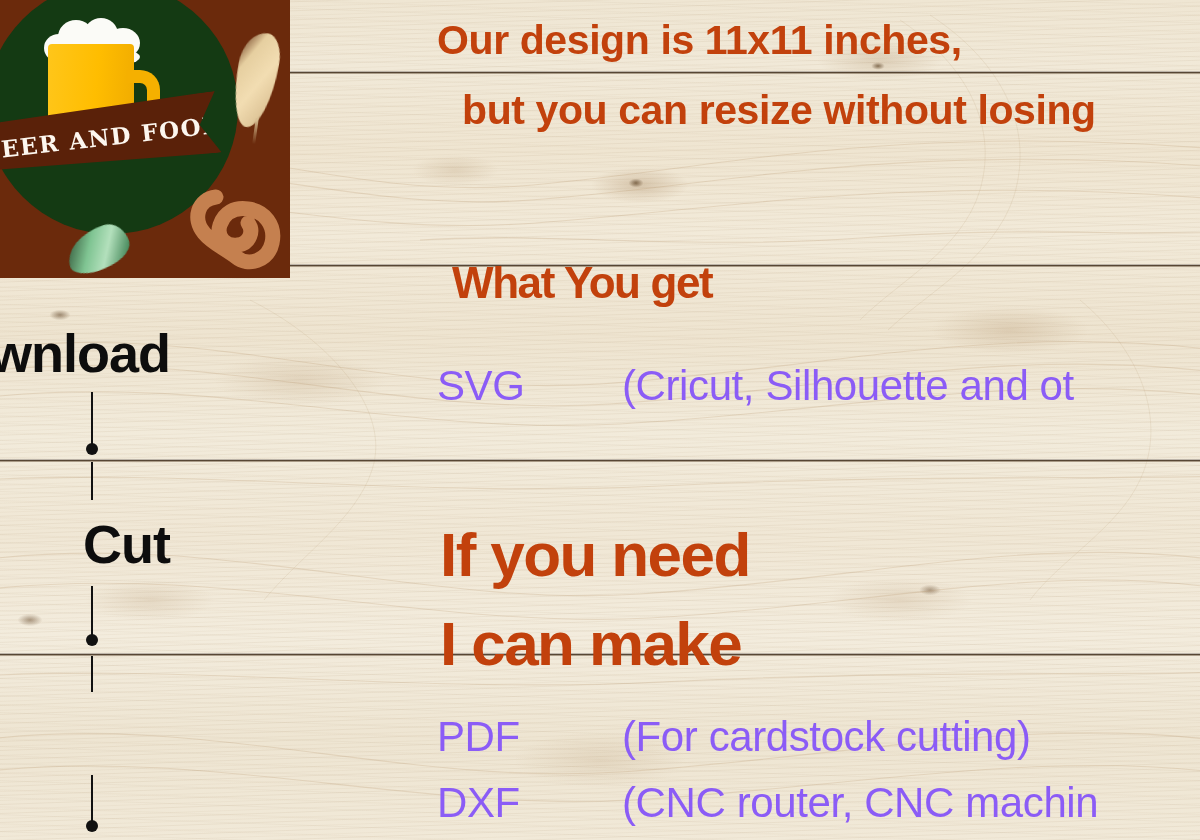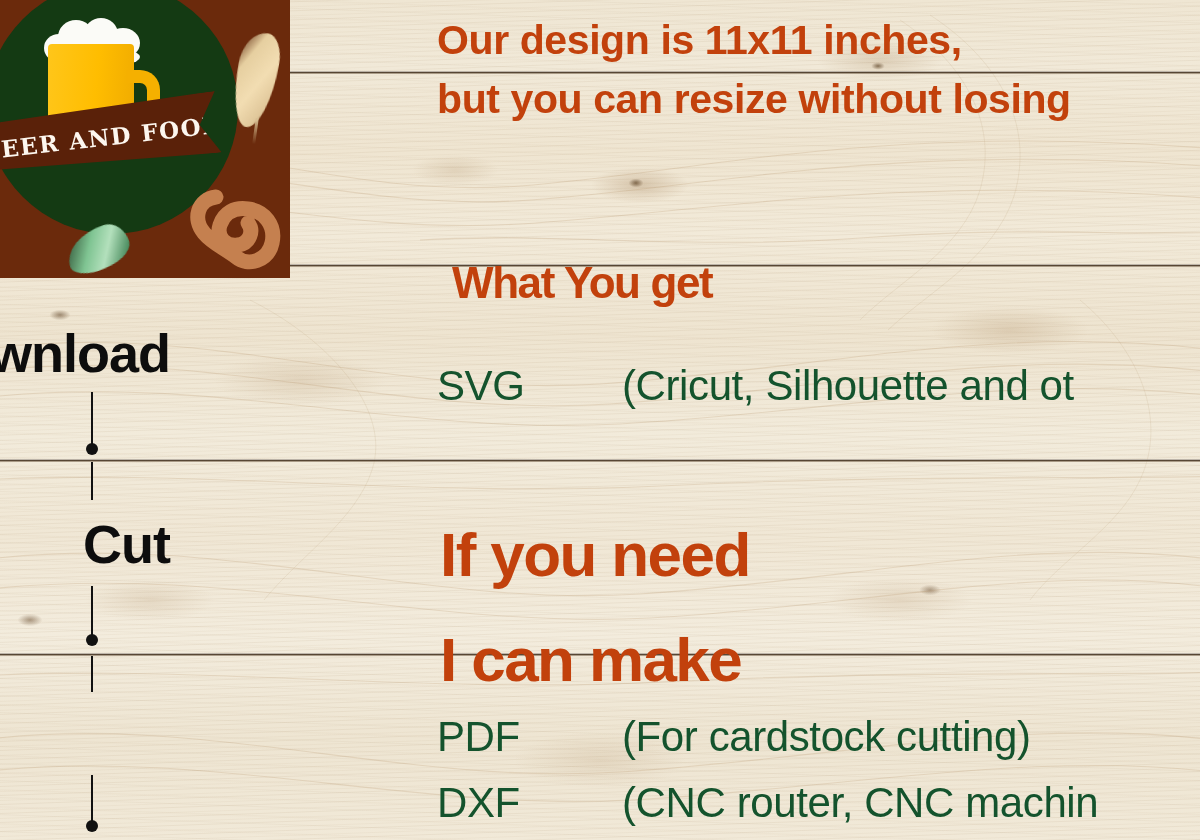--- a/index.html
+++ b/index.html
@@ -259,46 +259,46 @@
     font-family: "Liberation Sans", sans-serif;
     white-space: nowrap;
   }
   .intro {
     left: 437px;
     font-size: 41px;
     font-weight: 600;
     letter-spacing: -0.4px;
   }
   .intro-1 { top: 17px; }
-  .intro-2 { top: 76px; }
+  .intro-2 { top: 87px; margin-left: 25px; }
 
   .heading {
     left: 452px;
     font-size: 44px;
     font-weight: 700;
     letter-spacing: -1.4px;
   }
   .h-what { top: 258px; }
 
   .heading-2 {
     left: 440px;
     font-size: 62px;
     font-weight: 700;
     letter-spacing: -1.6px;
   }
   .h-if   { top: 519px; text-align: center; }
-  .h-ican { top: 624px; text-align: center; }
+  .h-ican { top: 608px; text-align: center; }
 
   .row {
     position: absolute;
     left: 437px;
     font-size: 42px;
     font-weight: 400;
     letter-spacing: -0.4px;
-    color: #14532d;
+    color: #8b5cf6;
     font-family: "Liberation Sans", sans-serif;
     white-space: nowrap;
   }
   .row .fmt {
     display: inline-block;
     width: 185px;
   }
   .r-svg { top: 362px; }
   .r-pdf { top: 713px; }
   .r-dxf { top: 779px; }

